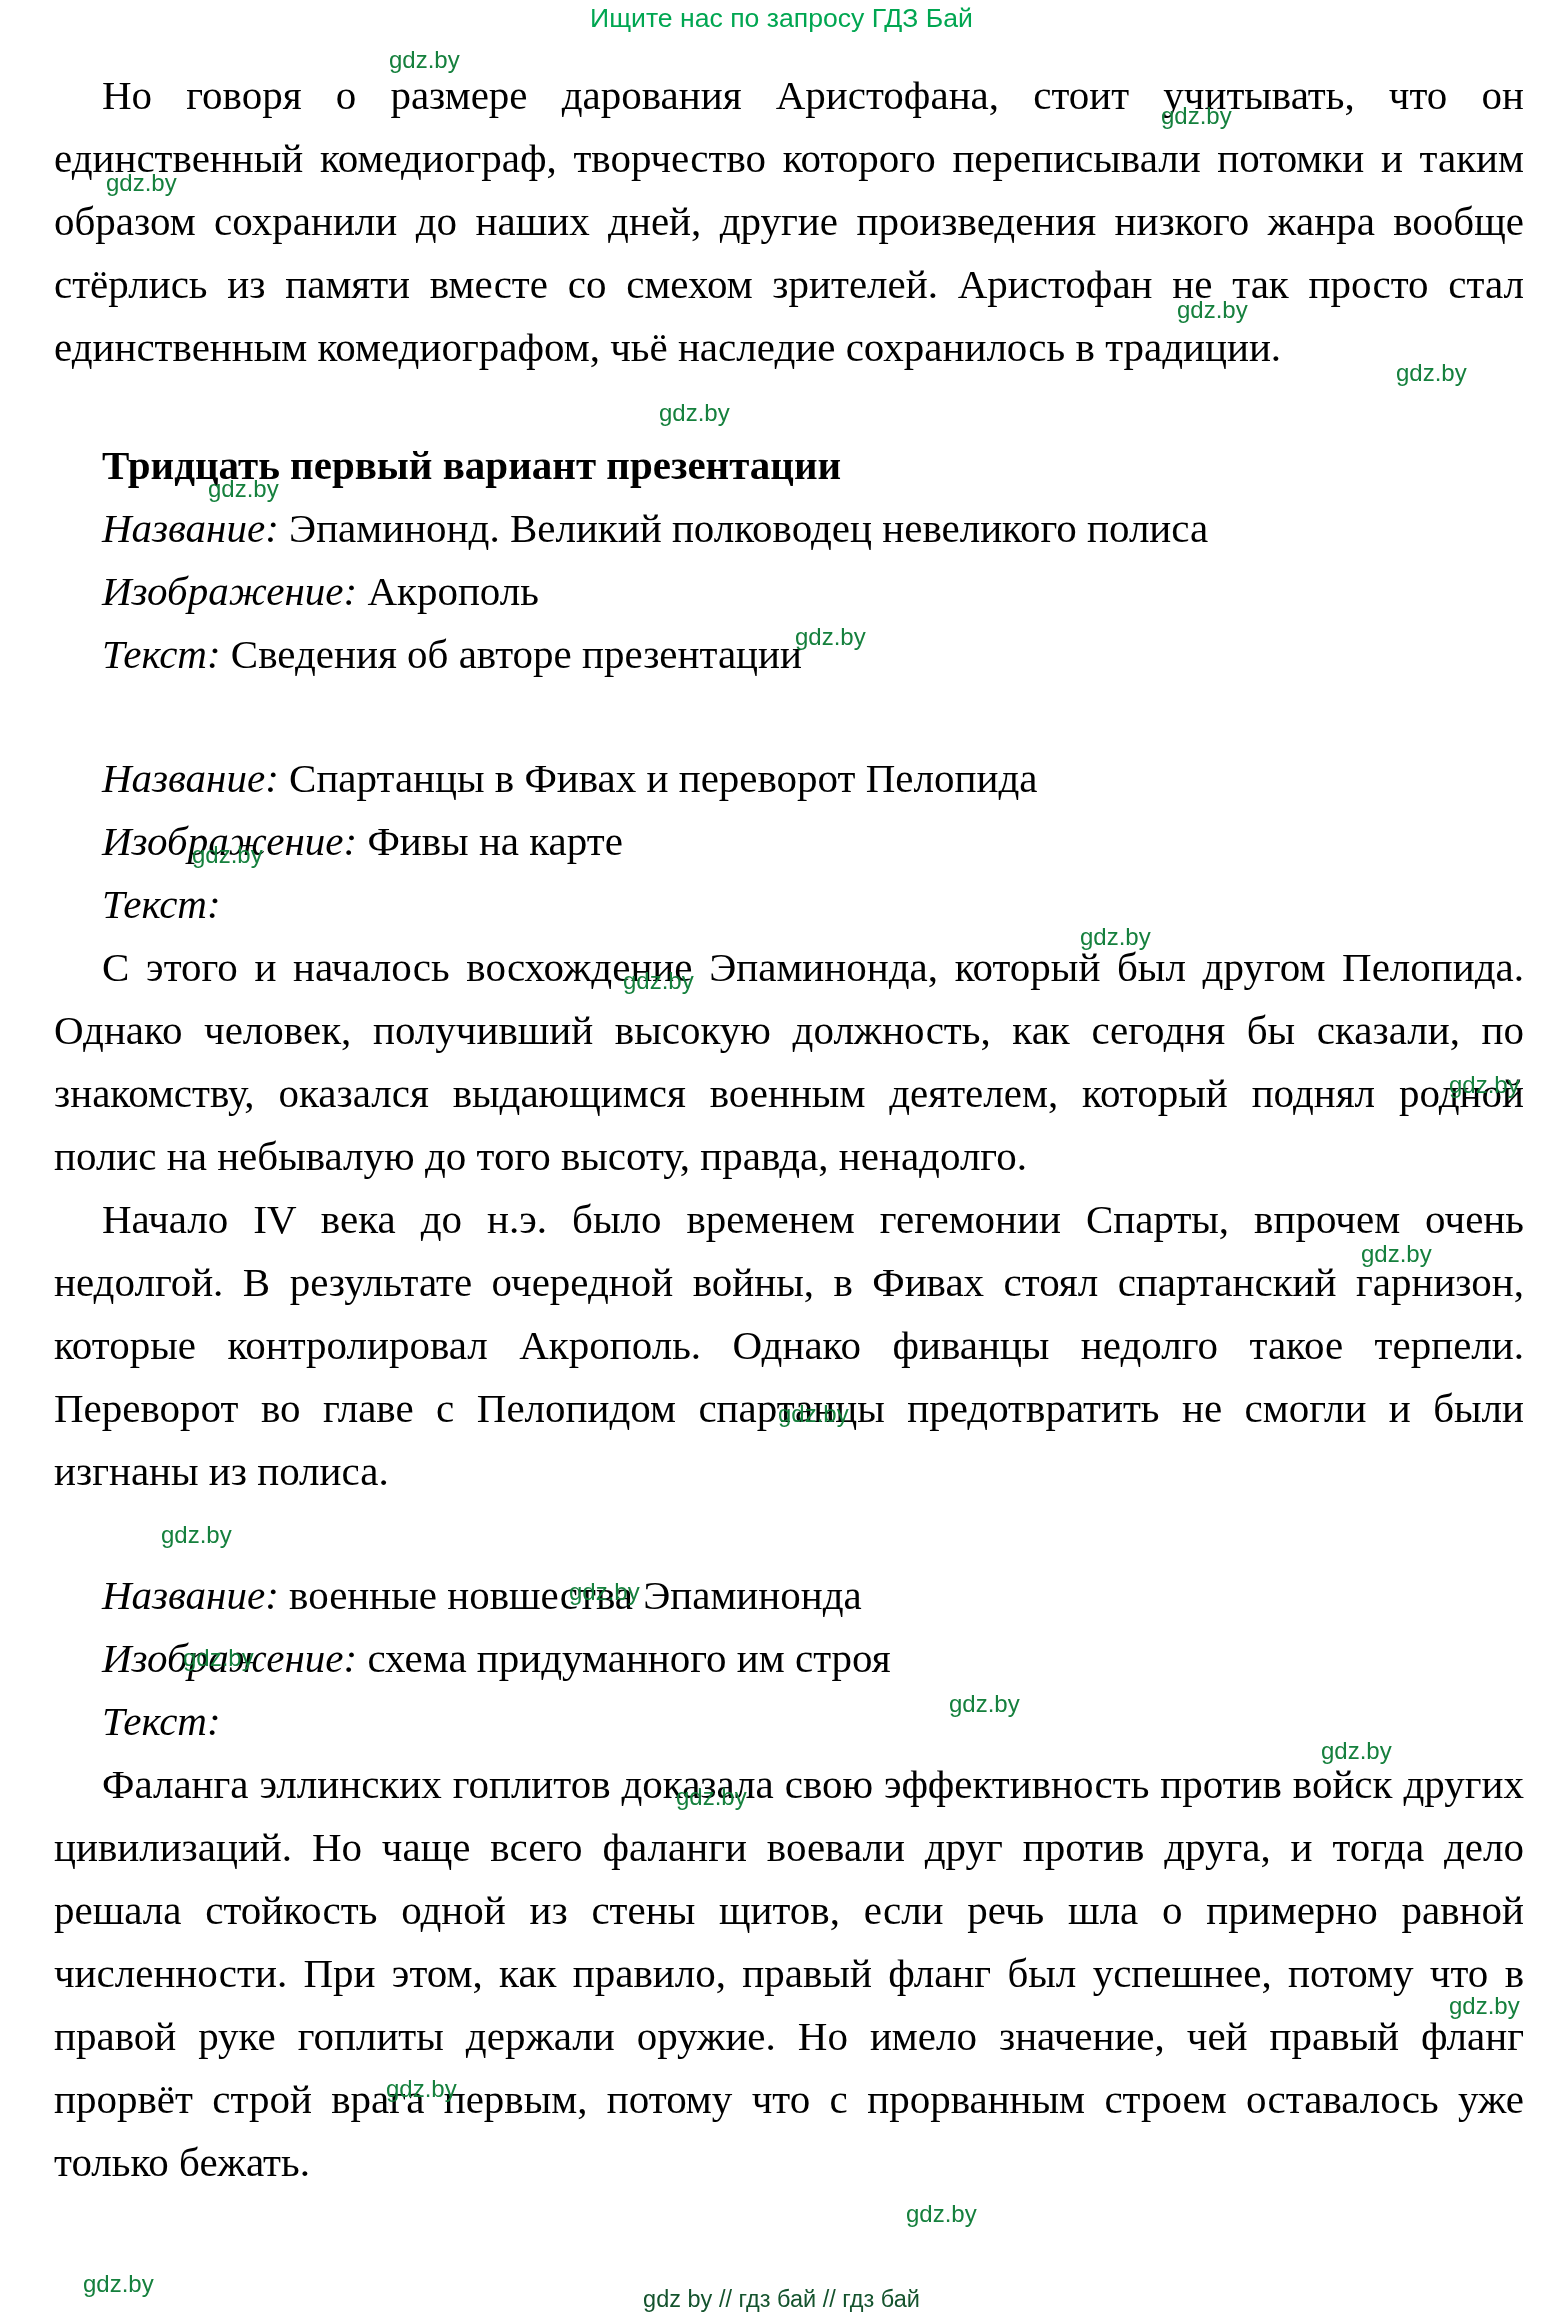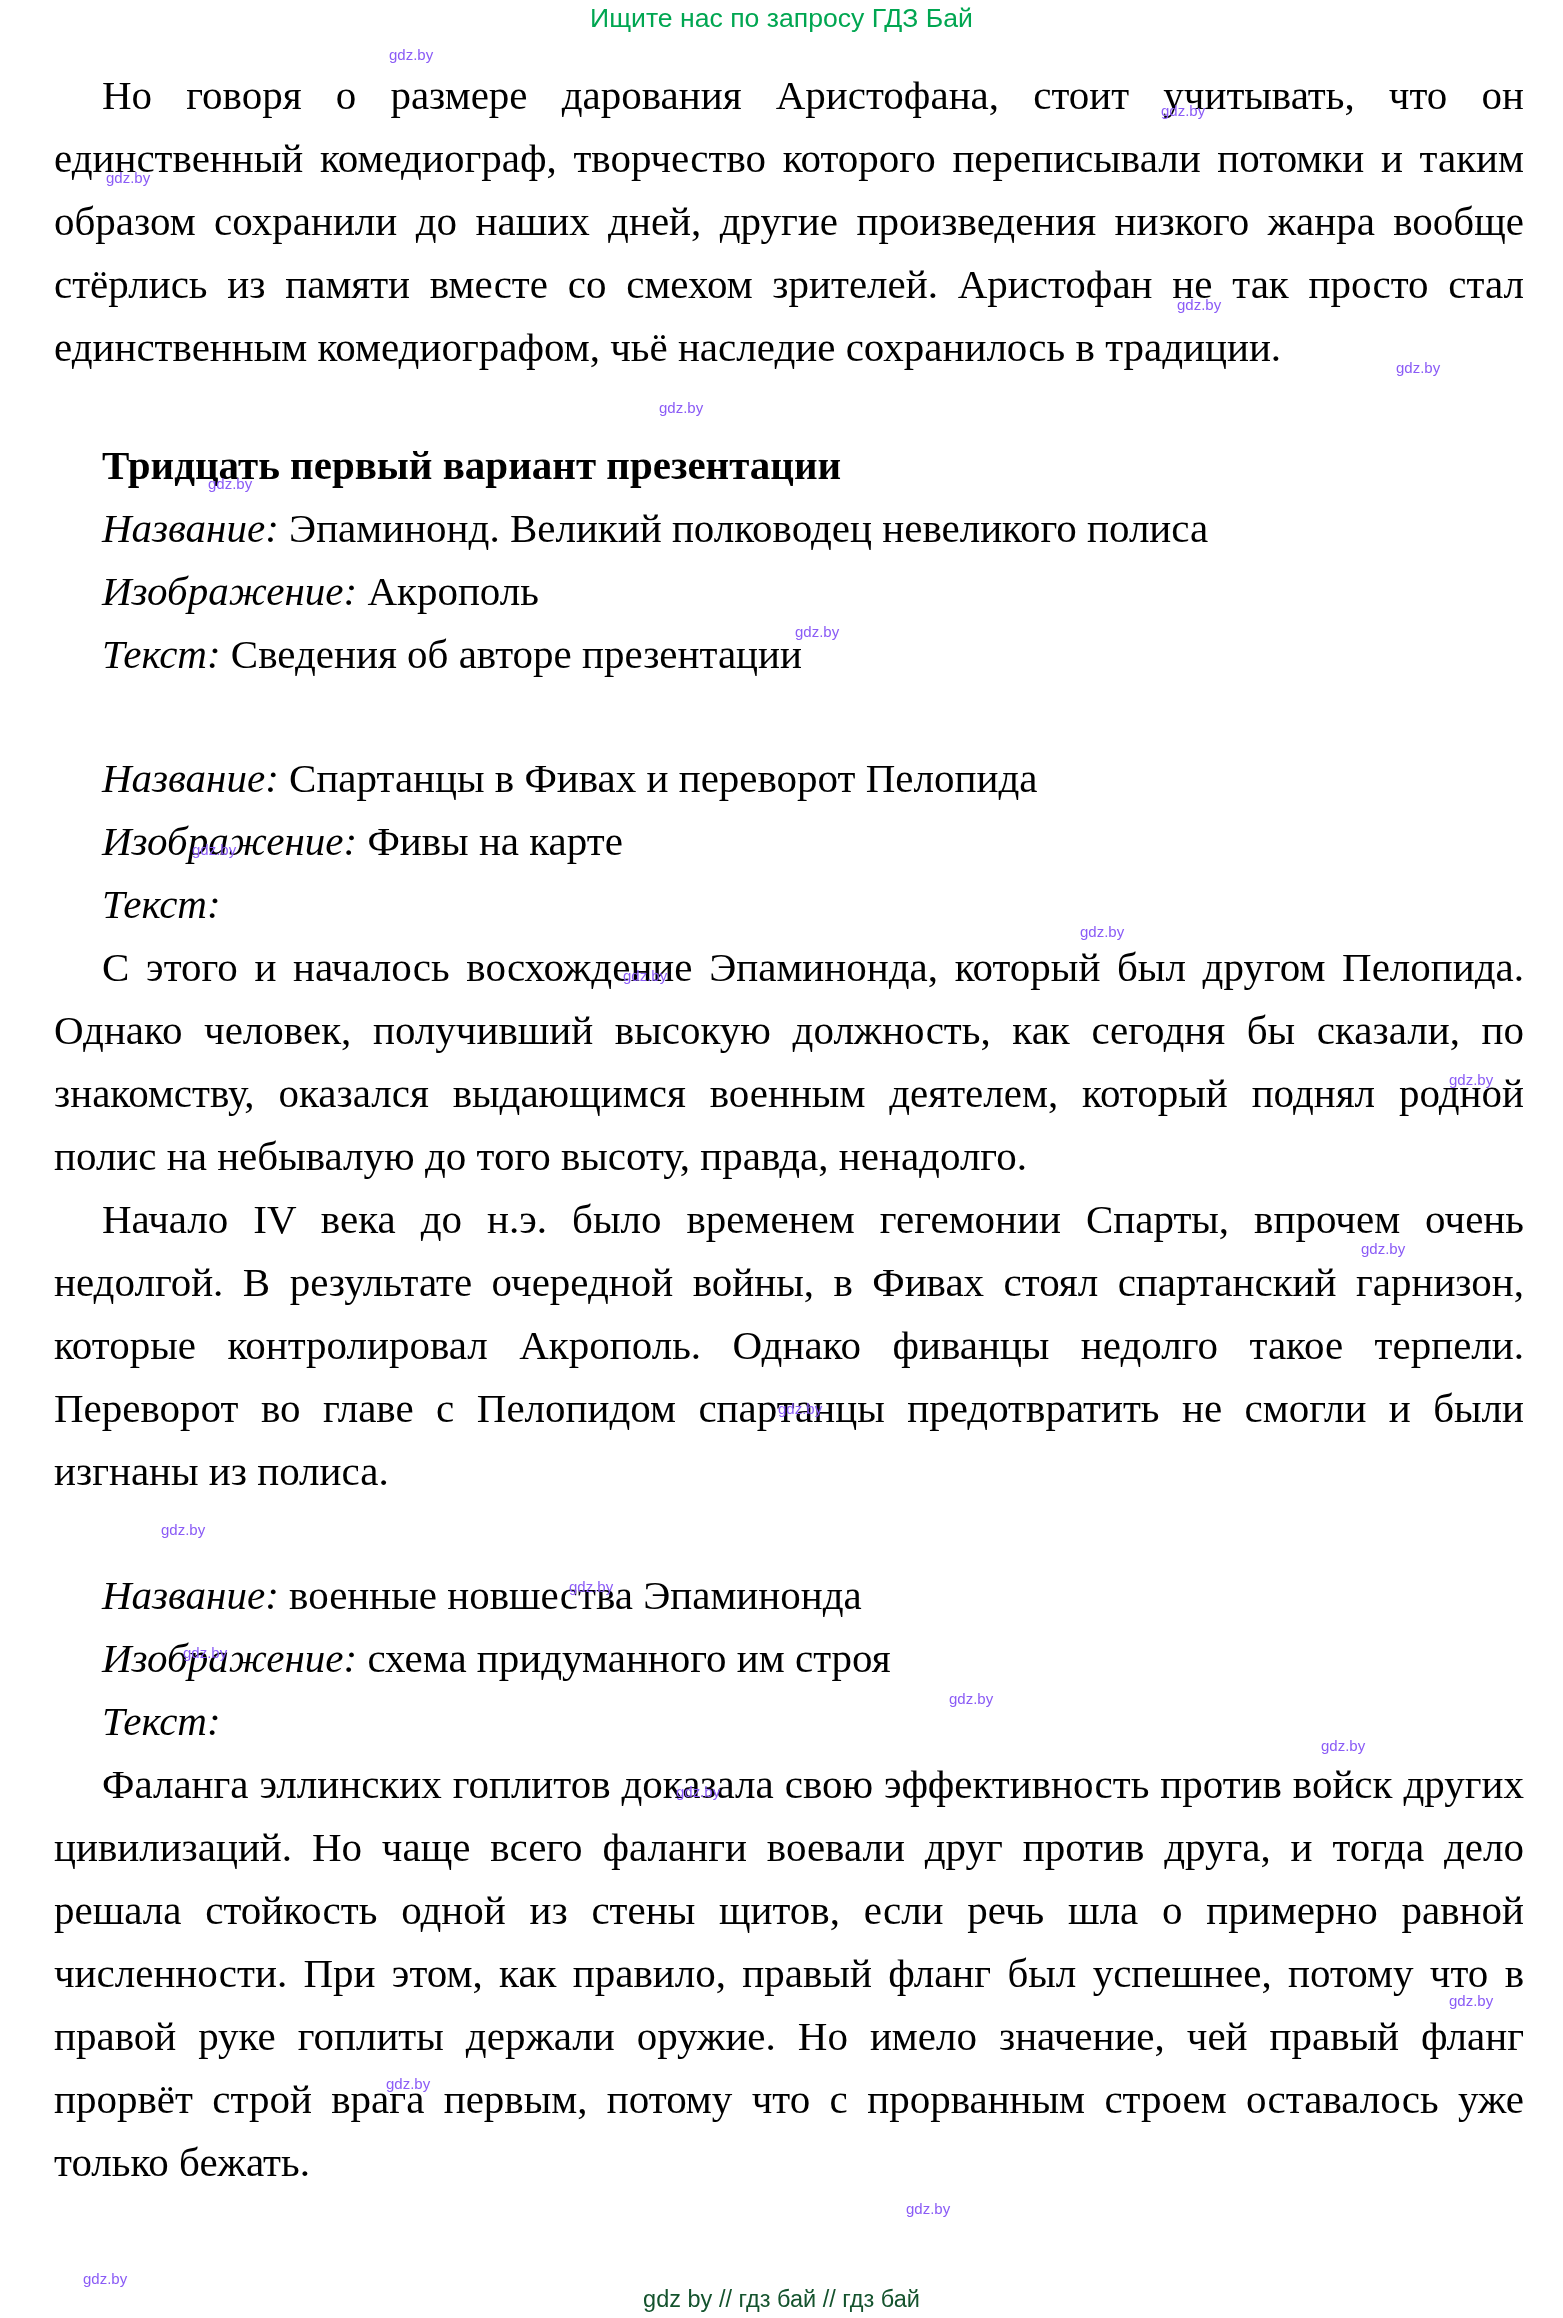--- a/index.html
+++ b/index.html
@@ -50,22 +50,22 @@
   }
   .slide { margin: 0; font-family: Liberation Serif, serif; }
   .slide.gap-top { margin-top: 61px; }
   .slide-line { margin: 0; text-indent: 48px; }
   .label { font-style: italic; }
   .label::after { content: " "; white-space: pre; }
 
   .wm {
     position: absolute;
     font-family: "Liberation Sans", sans-serif;
-    font-size: 15px;
-    color: #8b5cf6;
+    font-size: 24px;
+    color: #15803d;
     white-space: nowrap;
   }
 </style>
 </head>
 <body>
 
 <div class="page">
 
   <div class="header-note">Ищите нас по запросу ГДЗ Бай</div>
 

